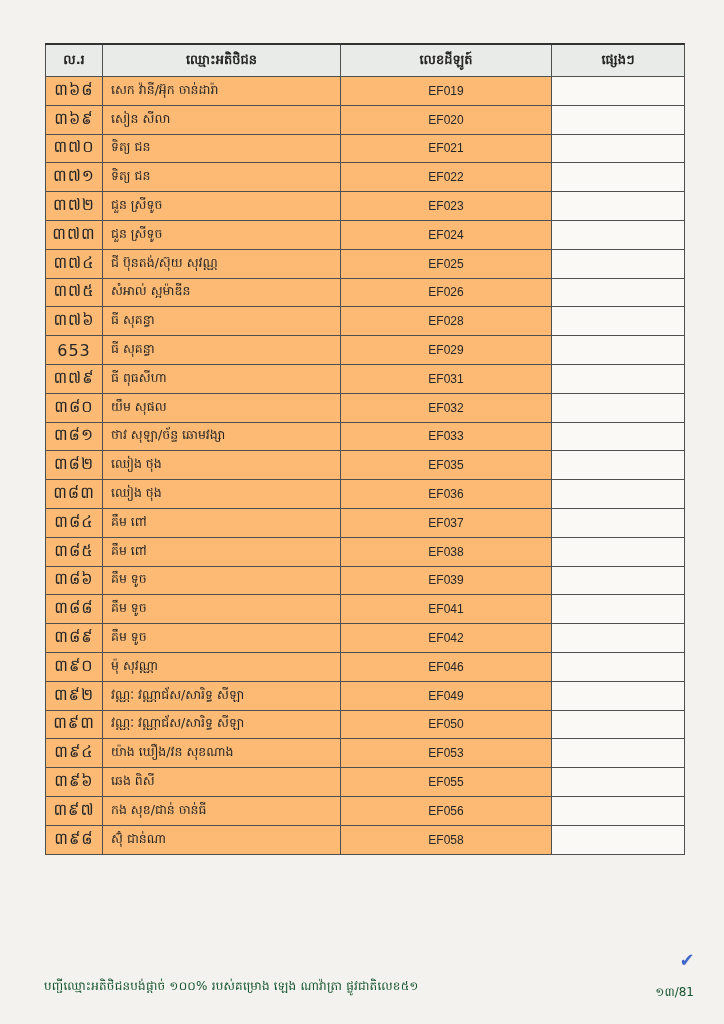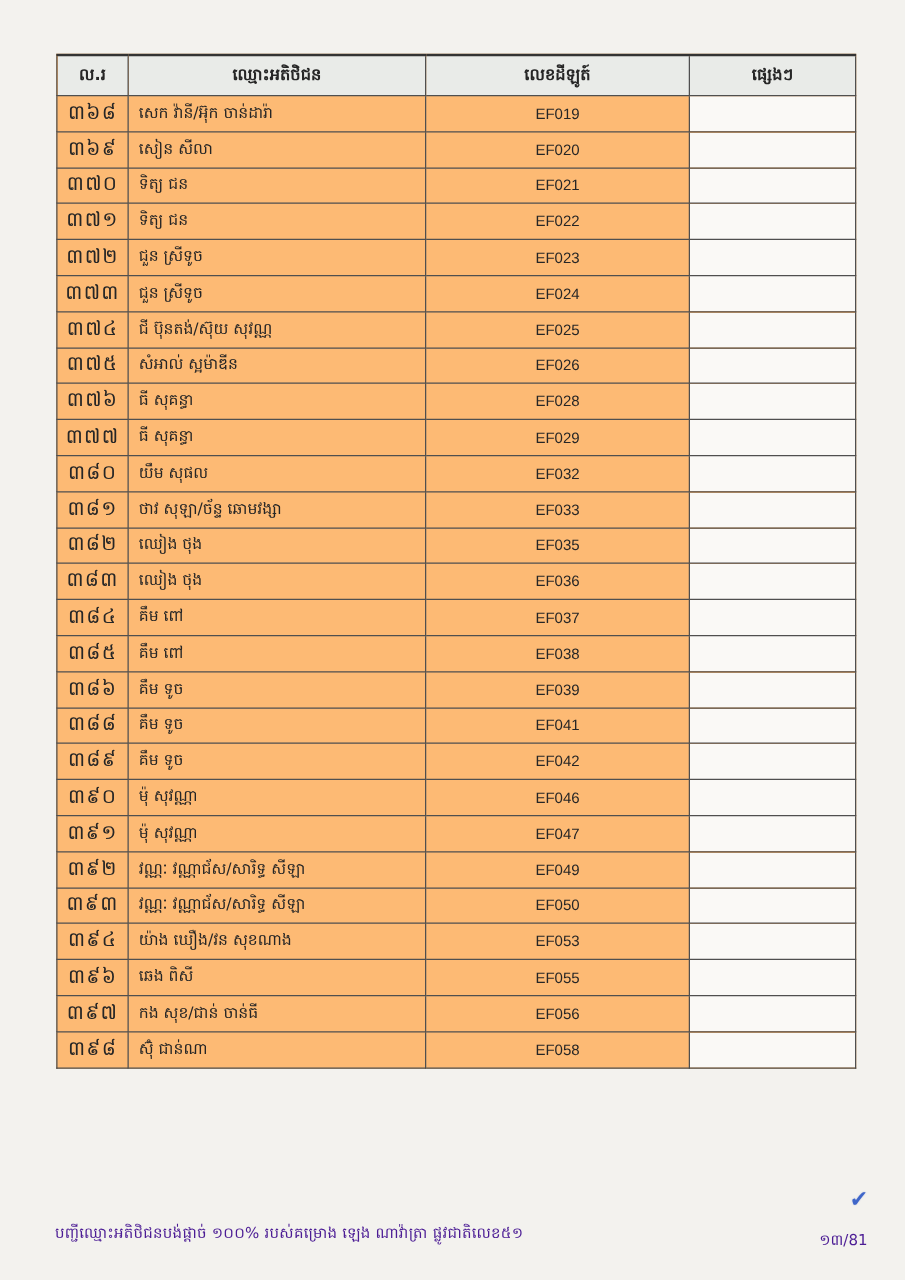--- a/index.html
+++ b/index.html
@@ -58,21 +58,21 @@
     color:#1f1f1f;
   }
   td.c-other{background:#faf9f6;}
   .footer{
     position:absolute;
     left:44px;right:30px;top:978px;
     display:flex;
     justify-content:space-between;
     align-items:flex-start;
     font-size:12px;
-    color:#4c1d95;
+    color:#14532d;
   }
   .footer .note{letter-spacing:0.2px;}
   .footer .pagenum{font-size:12px;padding-top:6px;}
   .checkmark{
     position:absolute;
     left:680px;top:950px;
     font-size:17px;
     font-weight:bold;
     transform:rotate(-6deg) skewX(-8deg);
     text-shadow:0 0 1px rgba(60,100,200,0.5);
@@ -157,27 +157,33 @@
         </tr>
 
         <tr>
           <td class="c-no">៣៧៦</td>
           <td class="c-name">ធី សុគន្ធា</td>
           <td class="c-lot">EF028</td>
           <td class="c-other"></td>
         </tr>
 
         <tr>
-          <td class="c-no">៣៧៧</td>
+          <td class="c-no">653</td>
           <td class="c-name">ធី សុគន្ធា</td>
           <td class="c-lot">EF029</td>
           <td class="c-other"></td>
         </tr>
 
 
+        <tr>
+          <td class="c-no">៣៧៩</td>
+          <td class="c-name">ធី ពុធសីហា</td>
+          <td class="c-lot">EF031</td>
+          <td class="c-other"></td>
+        </tr>
 
         <tr>
           <td class="c-no">៣៨០</td>
           <td class="c-name">យឹម សុផល</td>
           <td class="c-lot">EF032</td>
           <td class="c-other"></td>
         </tr>
 
         <tr>
           <td class="c-no">៣៨១</td>
@@ -236,26 +242,20 @@
           <td class="c-other"></td>
         </tr>
 
         <tr>
           <td class="c-no">៣៩០</td>
           <td class="c-name">ម៉ុ សុវណ្ណា</td>
           <td class="c-lot">EF046</td>
           <td class="c-other"></td>
         </tr>
 
-        <tr>
-          <td class="c-no">៣៩១</td>
-          <td class="c-name">ម៉ុ សុវណ្ណា</td>
-          <td class="c-lot">EF047</td>
-          <td class="c-other"></td>
-        </tr>
 
         <tr>
           <td class="c-no">៣៩២</td>
           <td class="c-name">វណ្ណៈ វណ្ណាជ័ស/សារិទ្ធ សីឡា</td>
           <td class="c-lot">EF049</td>
           <td class="c-other"></td>
         </tr>
 
         <tr>
           <td class="c-no">៣៩៣</td>

